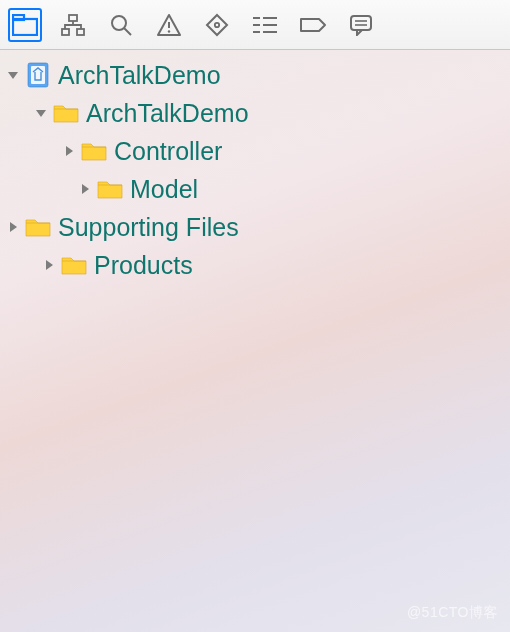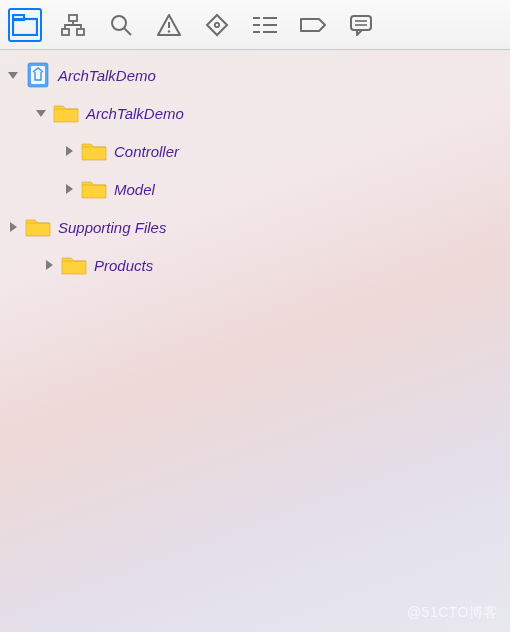--- a/index.html
+++ b/index.html
@@ -58,23 +58,22 @@
     }
     .icon-box {
       width: 28px;
       height: 28px;
       display: flex;
       align-items: center;
       justify-content: center;
       margin: 0 6px 0 2px;
     }
     .label {
-      font-size: 15px;
-      color: #4c1d95;
-      font-style: italic;
+      font-size: 25px;
+      color: #0f766e;
     }
     .watermark {
       position: absolute;
       bottom: 10px;
       right: 12px;
       color: rgba(255,255,255,0.65);
       font-size: 14px;
       letter-spacing: 0.5px;
     }
   </style>
@@ -184,21 +183,21 @@
     <span class="icon-box">
       <svg width="26" height="22">
           <path d="M1 4 H10 L13 7 H25 V20 H1 Z" fill="#ffd23b" stroke="#d9a420" stroke-width="0.6"></path>
           <path d="M1 7 H25" stroke="#d9a420" stroke-width="0.6"></path>
         </svg>
     </span>
     <span class="label">Controller</span>
   </div>
 
 
-  <div class="row" style="padding-left:60px">
+  <div class="row" style="padding-left:76px">
     <span class="disclosure">
       <svg width="12" height="12">
           <path d="M3 1 L10 6 L3 11 Z" fill="#7d7d7d"></path>
         </svg>
     </span>
     <span class="icon-box">
       <svg width="26" height="22">
           <path d="M1 4 H10 L13 7 H25 V20 H1 Z" fill="#ffd23b" stroke="#d9a420" stroke-width="0.6"></path>
           <path d="M1 7 H25" stroke="#d9a420" stroke-width="0.6"></path>
         </svg>

